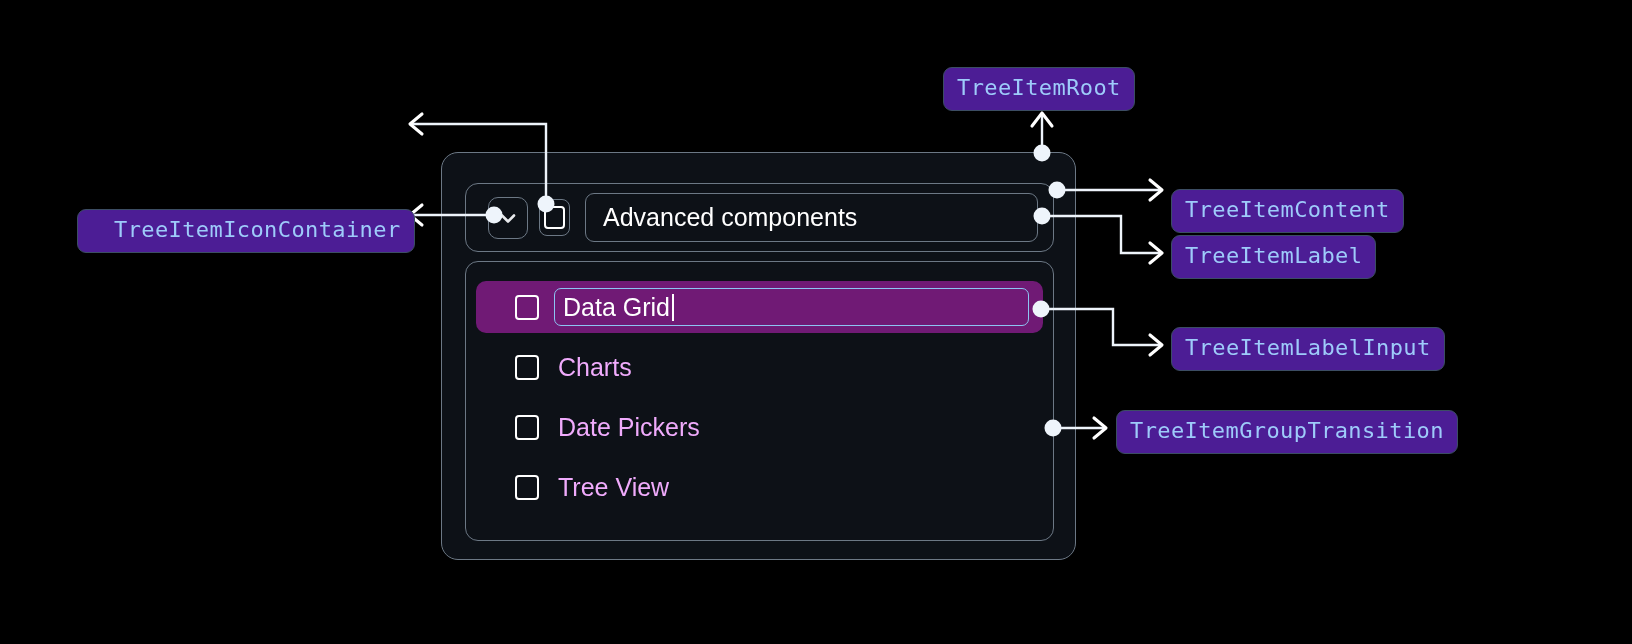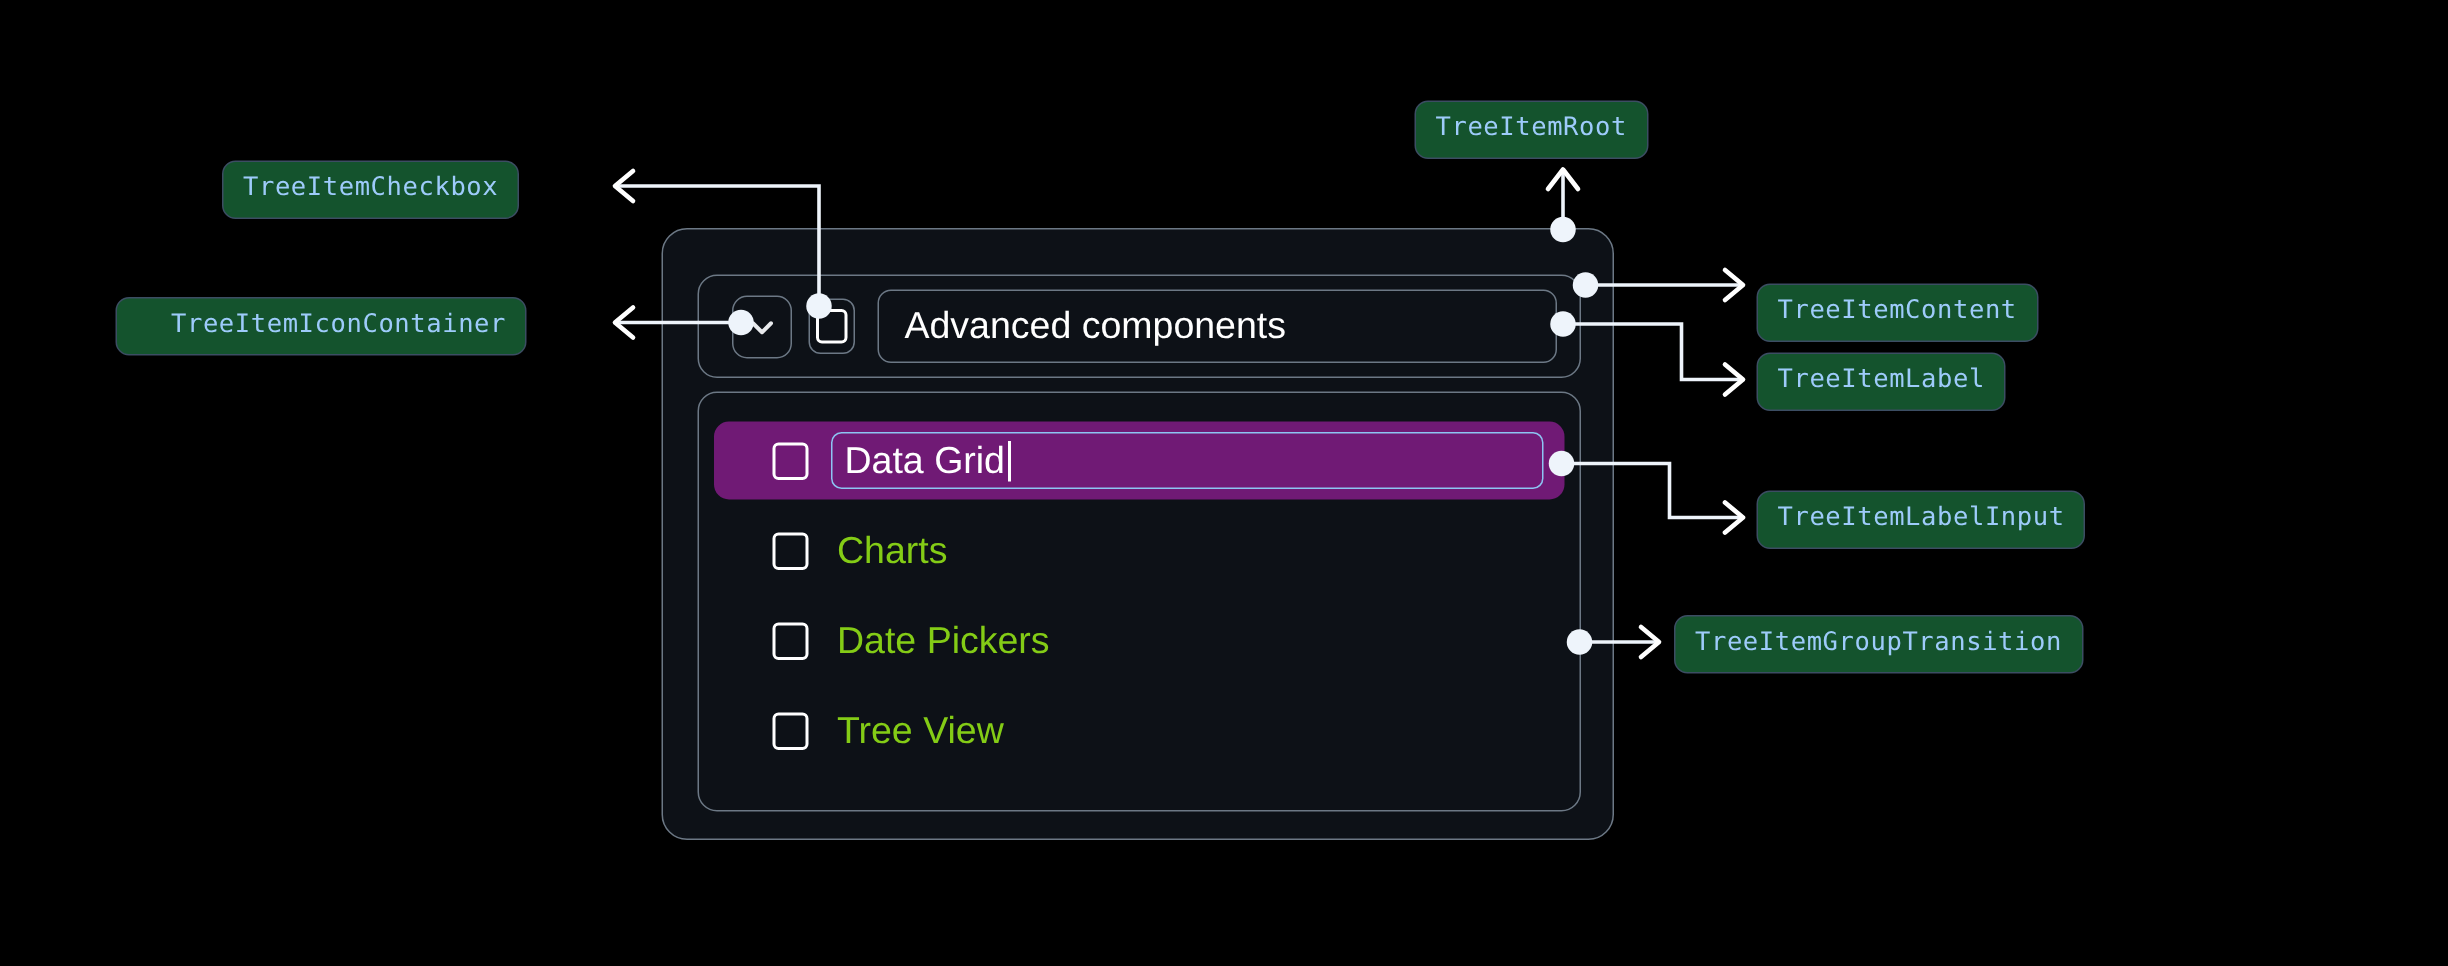--- a/index.html
+++ b/index.html
@@ -21,26 +21,26 @@
     left: 0; top: 0;
     width: 1632px;
     height: 644px;
     background: #000000;
   }
 
   
   .pill {
     position: absolute;
     box-sizing: border-box;
-    background: #14532d;
+    background: #4c1d95;
     border: 1.6px solid #3c4d63;
     border-radius: 9px;
     color: #9ecbfa;
     font-family: "DejaVu Sans Mono", "Liberation Mono", monospace;
-    font-size: 17px;
+    font-size: 22px;
     line-height: 1;
     letter-spacing: 0.4px;
     padding: 9px 13px 11px 13px;
     white-space: nowrap;
   }
 
   
   .tree-root {
     position: absolute;
     left: 441px;
@@ -145,21 +145,21 @@
   .child-cb {
     width: 24px;
     height: 25px;
     min-width: 24px;
     box-sizing: border-box;
     border: 2.6px solid #ffffff;
     border-radius: 4px;
     margin-left: 39px;
   }
   .child-text {
-    color: #84cc16;
+    color: #f0abfc;
     font-size: 25px;
     margin-left: 19px;
     font-family: "Liberation Sans", sans-serif;
   }
   .child-input {
     flex: 1;
     height: 38px;
     box-sizing: border-box;
     margin-left: 15px;
     margin-right: 14px;
@@ -275,23 +275,22 @@
       <circle cx="546" cy="204" r="8.5"></circle>
       <circle cx="494" cy="215" r="8.5"></circle>
       <circle cx="1042" cy="153" r="8.5"></circle>
       <circle cx="1057" cy="190" r="8.5"></circle>
       <circle cx="1042" cy="216" r="8.5"></circle>
       <circle cx="1041" cy="309" r="8.5"></circle>
       <circle cx="1053" cy="428" r="8.5"></circle>
     </g>
   </svg>
 
-  <div class="pill" style="left:148px; top:107px;">TreeItemCheckbox</div>
-
-  <div class="pill" style="left:77px; top:198px;padding-left:36px;">TreeItemIconContainer</div>
+
+  <div class="pill" style="left:77px; top:209px;padding-left:36px;">TreeItemIconContainer</div>
 
   <div class="pill" style="left:943px; top:67px;">TreeItemRoot</div>
 
   <div class="pill" style="left:1171px; top:189px;">TreeItemContent</div>
 
   <div class="pill" style="left:1171px; top:235px;">TreeItemLabel</div>
 
   <div class="pill" style="left:1171px; top:327px;text-align:center;">TreeItemLabelInput</div>
 
   <div class="pill" style="left:1116px; top:410px;">TreeItemGroupTransition</div>

